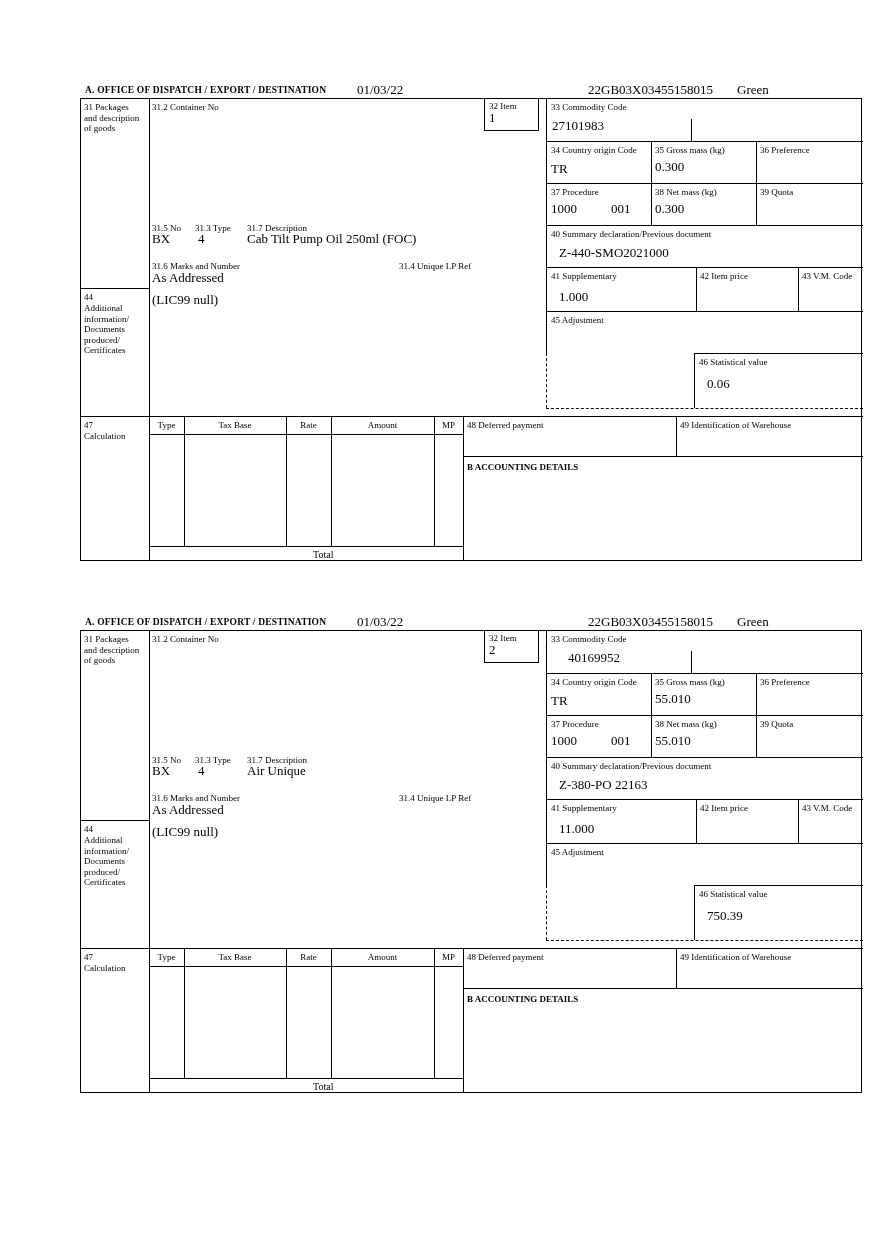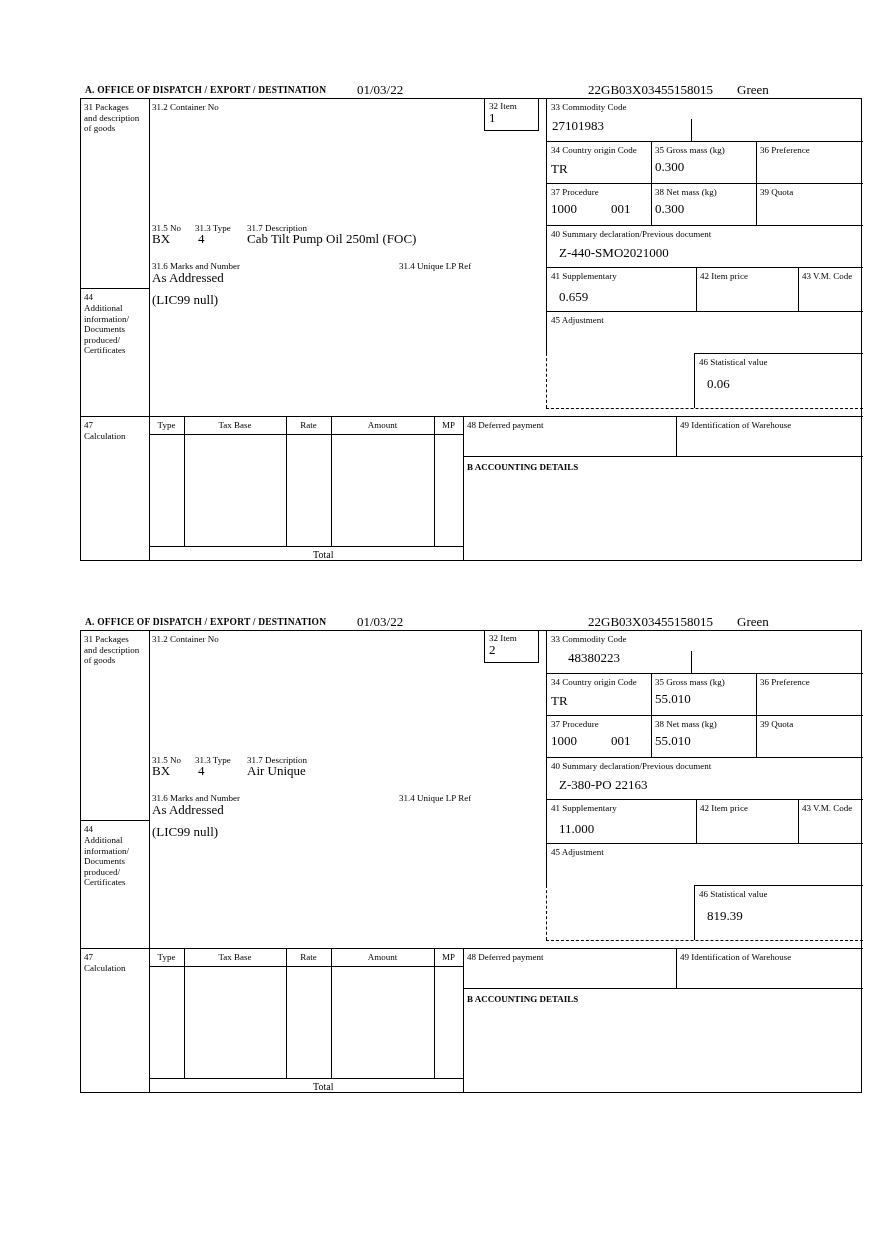--- a/index.html
+++ b/index.html
@@ -101,21 +101,21 @@
       <span class="lbl" style="left:679px;top:46px">36 Preference</span>
       <span class="lbl" style="left:470px;top:88px">37 Procedure</span>
       <span class="val" style="left:470px;top:102px">1000</span>
       <span class="val" style="left:530px;top:102px">001</span>
       <span class="lbl" style="left:574px;top:88px">38 Net mass (kg)</span>
       <span class="val" style="left:574px;top:102px">0.300</span>
       <span class="lbl" style="left:679px;top:88px">39 Quota</span>
       <span class="lbl" style="left:470px;top:130px">40 Summary declaration/Previous document</span>
       <span class="val" style="left:478px;top:146px">Z-440-SMO2021000</span>
       <span class="lbl" style="left:470px;top:172px">41 Supplementary</span>
-      <span class="val" style="left:478px;top:190px">0.659</span>
+      <span class="val" style="left:478px;top:190px">1.000</span>
       <span class="lbl" style="left:619px;top:172px">42 Item price</span>
       <span class="lbl" style="left:721px;top:172px">43 V.M. Code</span>
       <span class="lbl" style="left:470px;top:216px">45 Adjustment</span>
 
       <div class="box46">
         <span class="lbl" style="left:4px;top:3px">46 Statistical value</span>
         <span class="val" style="left:12px;top:22px">0.06</span>
       </div>
 
       <span class="th" style="left:68px;top:321px;width:35px">Type</span>
@@ -184,21 +184,21 @@
       <span class="lbl" style="left:166px;top:124px">31.7 Description</span>
       <span class="val" style="left:71px;top:132px">BX</span>
       <span class="val" style="left:117px;top:132px">4</span>
       <span class="val" style="left:166px;top:132px">Air Unique</span>
       <span class="lbl" style="left:71px;top:162px">31.6 Marks and Number</span>
       <span class="lbl" style="left:318px;top:162px">31.4 Unique LP Ref</span>
       <span class="val" style="left:71px;top:171px">As Addressed</span>
       <span class="val" style="left:71px;top:193px">(LIC99 null)</span>
 
       <span class="lbl" style="left:470px;top:3px">33 Commodity Code</span>
-      <span class="val" style="left:487px;top:19px">48380223</span>
+      <span class="val" style="left:487px;top:19px">40169952</span>
       <span class="lbl" style="left:470px;top:46px">34 Country origin Code</span>
       <span class="val" style="left:470px;top:62px">TR</span>
       <span class="lbl" style="left:574px;top:46px">35 Gross mass (kg)</span>
       <span class="val" style="left:574px;top:60px">55.010</span>
       <span class="lbl" style="left:679px;top:46px">36 Preference</span>
       <span class="lbl" style="left:470px;top:88px">37 Procedure</span>
       <span class="val" style="left:470px;top:102px">1000</span>
       <span class="val" style="left:530px;top:102px">001</span>
       <span class="lbl" style="left:574px;top:88px">38 Net mass (kg)</span>
       <span class="val" style="left:574px;top:102px">55.010</span>
@@ -206,21 +206,21 @@
       <span class="lbl" style="left:470px;top:130px">40 Summary declaration/Previous document</span>
       <span class="val" style="left:478px;top:146px">Z-380-PO 22163</span>
       <span class="lbl" style="left:470px;top:172px">41 Supplementary</span>
       <span class="val" style="left:478px;top:190px">11.000</span>
       <span class="lbl" style="left:619px;top:172px">42 Item price</span>
       <span class="lbl" style="left:721px;top:172px">43 V.M. Code</span>
       <span class="lbl" style="left:470px;top:216px">45 Adjustment</span>
 
       <div class="box46">
         <span class="lbl" style="left:4px;top:3px">46 Statistical value</span>
-        <span class="val" style="left:12px;top:22px">819.39</span>
+        <span class="val" style="left:12px;top:22px">750.39</span>
       </div>
 
       <span class="th" style="left:68px;top:321px;width:35px">Type</span>
       <span class="th" style="left:103px;top:321px;width:102px">Tax Base</span>
       <span class="th" style="left:205px;top:321px;width:45px">Rate</span>
       <span class="th" style="left:250px;top:321px;width:103px">Amount</span>
       <span class="th" style="left:353px;top:321px;width:29px">MP</span>
       <span class="lbl" style="left:232px;top:450px;font-size:10px">Total</span>
 
       <span class="lbl" style="left:386px;top:321px">48 Deferred payment</span>

